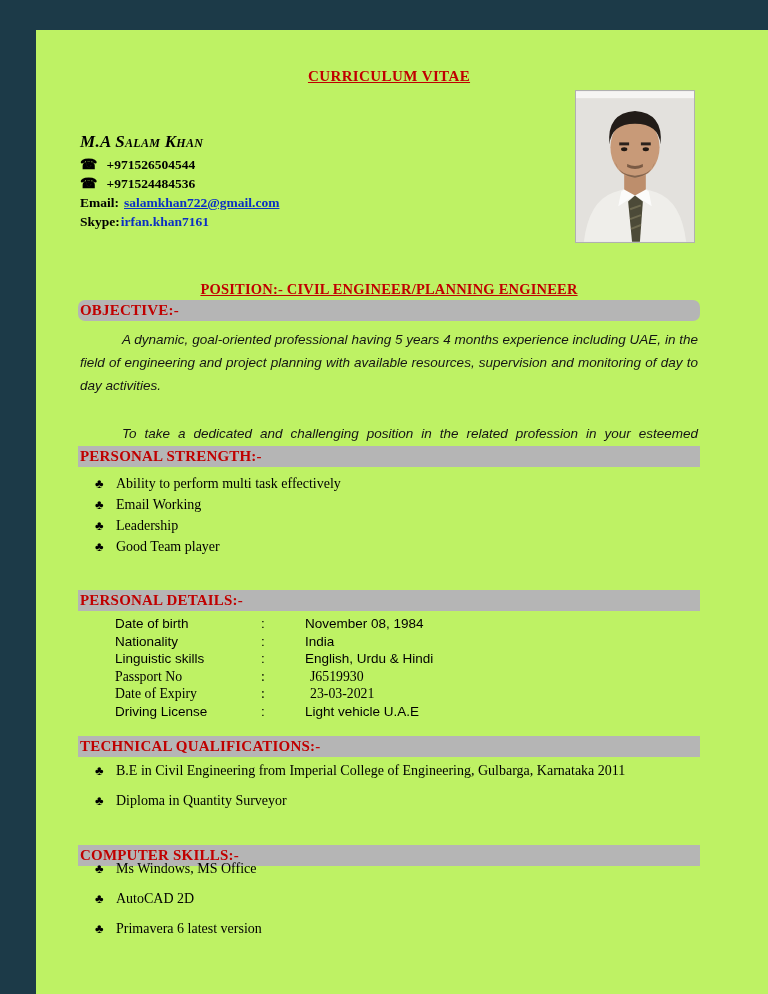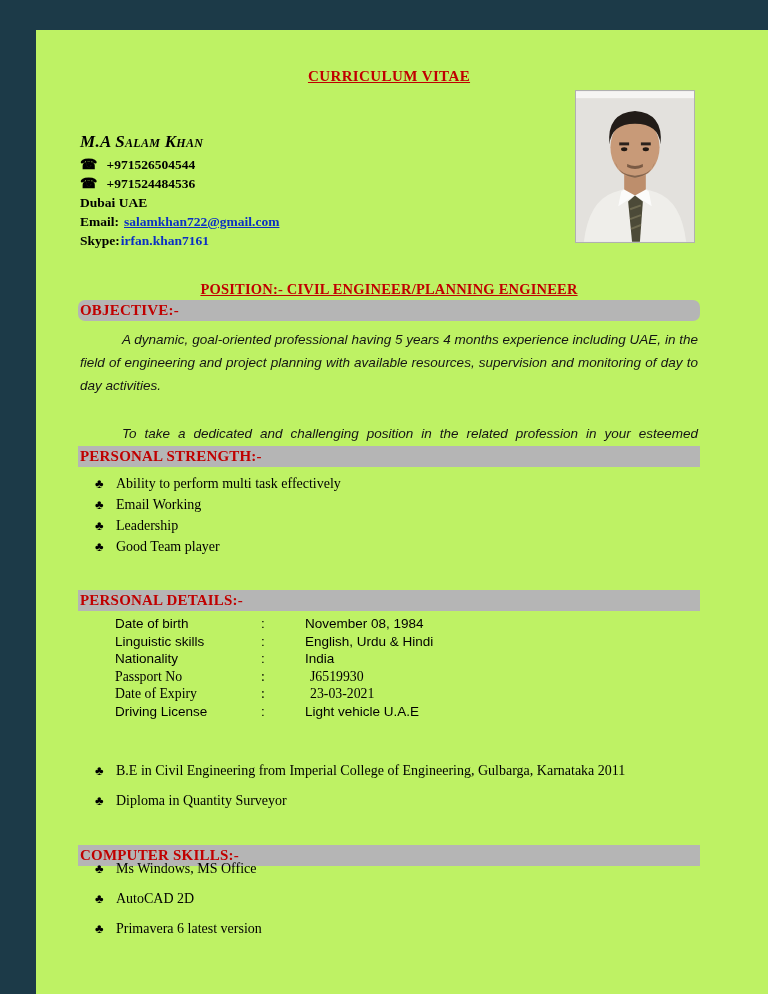--- a/index.html
+++ b/index.html
@@ -128,21 +128,20 @@
   </div>
 
   <div class="contact">
     <div class="name">M.A Salam Khan</div>
     <div class="cline">
       <span class="phone-glyph">☎</span><span>+971526504544</span>
     </div>
     <div class="cline">
       <span class="phone-glyph">☎</span><span>+971524484536</span>
     </div>
-    <div class="cline">Dubai UAE</div>
     <div class="cline">
       <span class="clabel">Email:</span><a class="email-link">salamkhan722@gmail.com</a>
     </div>
     <div class="cline">
       <span class="clabel-tight">Skype:</span><a class="skype-link">irfan.khan7161</a>
     </div>
   </div>
 
   <div class="position-line">POSITION:- CIVIL ENGINEER/PLANNING ENGINEER</div>
 
@@ -169,36 +168,37 @@
       <span>Good Team player</span>
     </div>
   </div>
 
   <div class="bar bar-details">PERSONAL DETAILS:-</div>
   <div class="details">
     <div class="detail-row">
       <span class="dl">Date of birth</span><span class="ds">:</span><span class="dv">November 08, 1984</span>
     </div>
     <div class="detail-row">
+      <span class="dl">Nationality</span><span class="ds">:</span><span class="dv">India</span>
+    </div>
+    <div class="detail-row">
       <span class="dl">Linguistic skills</span><span class="ds">:</span><span class="dv">English, Urdu &amp; Hindi</span>
     </div>
     <div class="detail-row">
-      <span class="dl">Nationality</span><span class="ds">:</span><span class="dv">India</span>
-    </div>
-    <div class="detail-row">
       <span class="dl">Passport No</span><span class="ds">:</span><span class="dv">J6519930</span>
     </div>
     <div class="detail-row">
       <span class="dl">Date of Expiry</span><span class="ds">:</span><span class="dv">23-03-2021</span>
     </div>
     <div class="detail-row">
       <span class="dl">Driving License</span><span class="ds">:</span><span class="dv">Light vehicle U.A.E</span>
     </div>
   </div>
 
+  <div class="bar bar-tech">TECHNICAL QUALIFICATIONS:-</div>
   <div class="club-list list-tech">
     <div class="club-item">
       <span class="club-glyph">♣</span>
       <span>B.E in Civil Engineering from Imperial College of Engineering, Gulbarga, Karnataka 2011</span>
     </div>
     <div class="club-item">
       <span class="club-glyph">♣</span>
       <span>Diploma in Quantity Surveyor</span>
     </div>
   </div>

